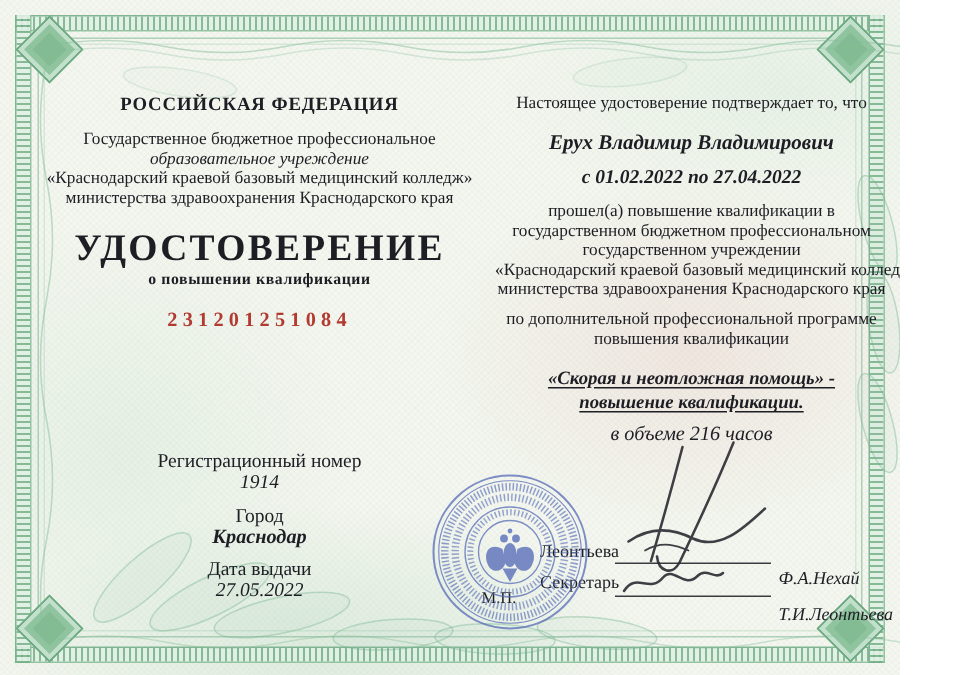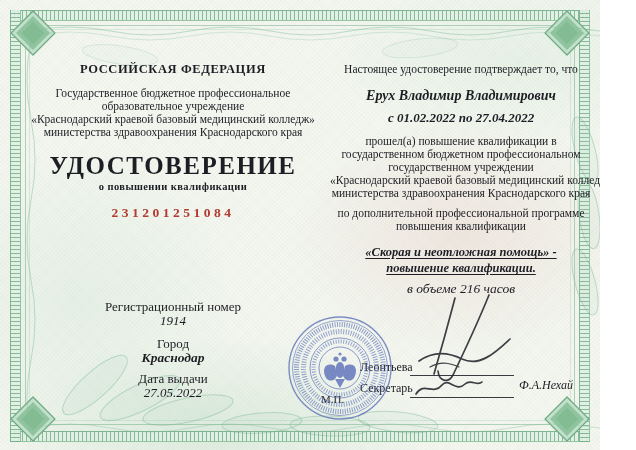--- a/index.html
+++ b/index.html
@@ -97,21 +97,21 @@
       <ellipse cx="589" cy="215" rx="34" ry="10" transform="rotate(82 589 215)"></ellipse>
       <ellipse cx="585" cy="282" rx="34" ry="10" transform="rotate(75 585 282)"></ellipse>
       <ellipse cx="120" cy="55" rx="38" ry="9" transform="rotate(8 120 55)" opacity=".5"></ellipse>
       <ellipse cx="420" cy="48" rx="38" ry="9" transform="rotate(-6 420 48)" opacity=".5"></ellipse>
     </g>
   </svg>
 
   <div class="abs col-left">
     <div class="line country" style="top:62px;">РОССИЙСКАЯ ФЕДЕРАЦИЯ</div>
     <div class="line orgline" style="top:87px;">Государственное бюджетное профессиональное</div>
-    <div class="line orgline" style="top:100px;">образовательное учреждение</div>
+    <div class="line orgline" style="top:100px;font-style:italic;">образовательное учреждение</div>
     <div class="line orgline" style="top:113px;">«Краснодарский краевой базовый медицинский колледж»</div>
     <div class="line orgline" style="top:126px;">министерства здравоохранения Краснодарского края</div>
     <div class="line cert-title" style="top:152px;">УДОСТОВЕРЕНИЕ</div>
     <div class="line cert-sub" style="top:181px;">о повышении квалификации</div>
     <div class="line serial" style="top:205px;">231201251084</div>
     <div class="line lbl" style="top:299px;">Регистрационный номер</div>
     <div class="line val-i" style="top:313px;">1914</div>
     <div class="line lbl" style="top:336px;">Город</div>
     <div class="line val-bi" style="top:350px;">Краснодар</div>
     <div class="line lbl" style="top:371px;">Дата выдачи</div>
@@ -133,20 +133,21 @@
     <div class="line prog" style="top:261px;">повышение квалификации.</div>
     <div class="line volume" style="top:281px;">в объеме 216 часов</div>
   </div>
 
   <div class="abs mp" style="left:321px;top:369px;">М.П.</div>
   <div class="abs sig-lbl" style="left:360px;top:360px;">Леонтьева</div>
   <div class="sig-line" style="left:410px;top:375px;width:104px;"></div>
   <div class="abs sig-name" style="left:519px;top:358px;">Ф.А.Нехай</div>
   <div class="abs sig-lbl" style="left:360px;top:381px;">Секретарь</div>
   <div class="sig-line" style="left:410px;top:397px;width:104px;"></div>
+  <div class="abs sig-name" style="left:519px;top:382px;">Т.И.Леонтьева</div>
 
   <svg class="overlay" style="left:286px;top:314px;" width="108" height="108" viewBox="0 0 108 108">
     <g stroke="#5066b5" fill="none" opacity=".72">
       <circle cx="54" cy="54" r="51" stroke-width="1.4"></circle>
       <circle cx="54" cy="54" r="47.5" stroke-width=".8"></circle>
       <circle cx="54" cy="54" r="43.5" stroke-width="5" stroke-dasharray="1 1.4" opacity=".85"></circle>
       <circle cx="54" cy="54" r="36.5" stroke-width="5" stroke-dasharray="1 1.5" opacity=".8"></circle>
       <circle cx="54" cy="54" r="30" stroke-width=".9"></circle>
       <circle cx="54" cy="54" r="26.5" stroke-width="4" stroke-dasharray="1 1.6" opacity=".8"></circle>
       <circle cx="54" cy="54" r="21" stroke-width=".9"></circle>

